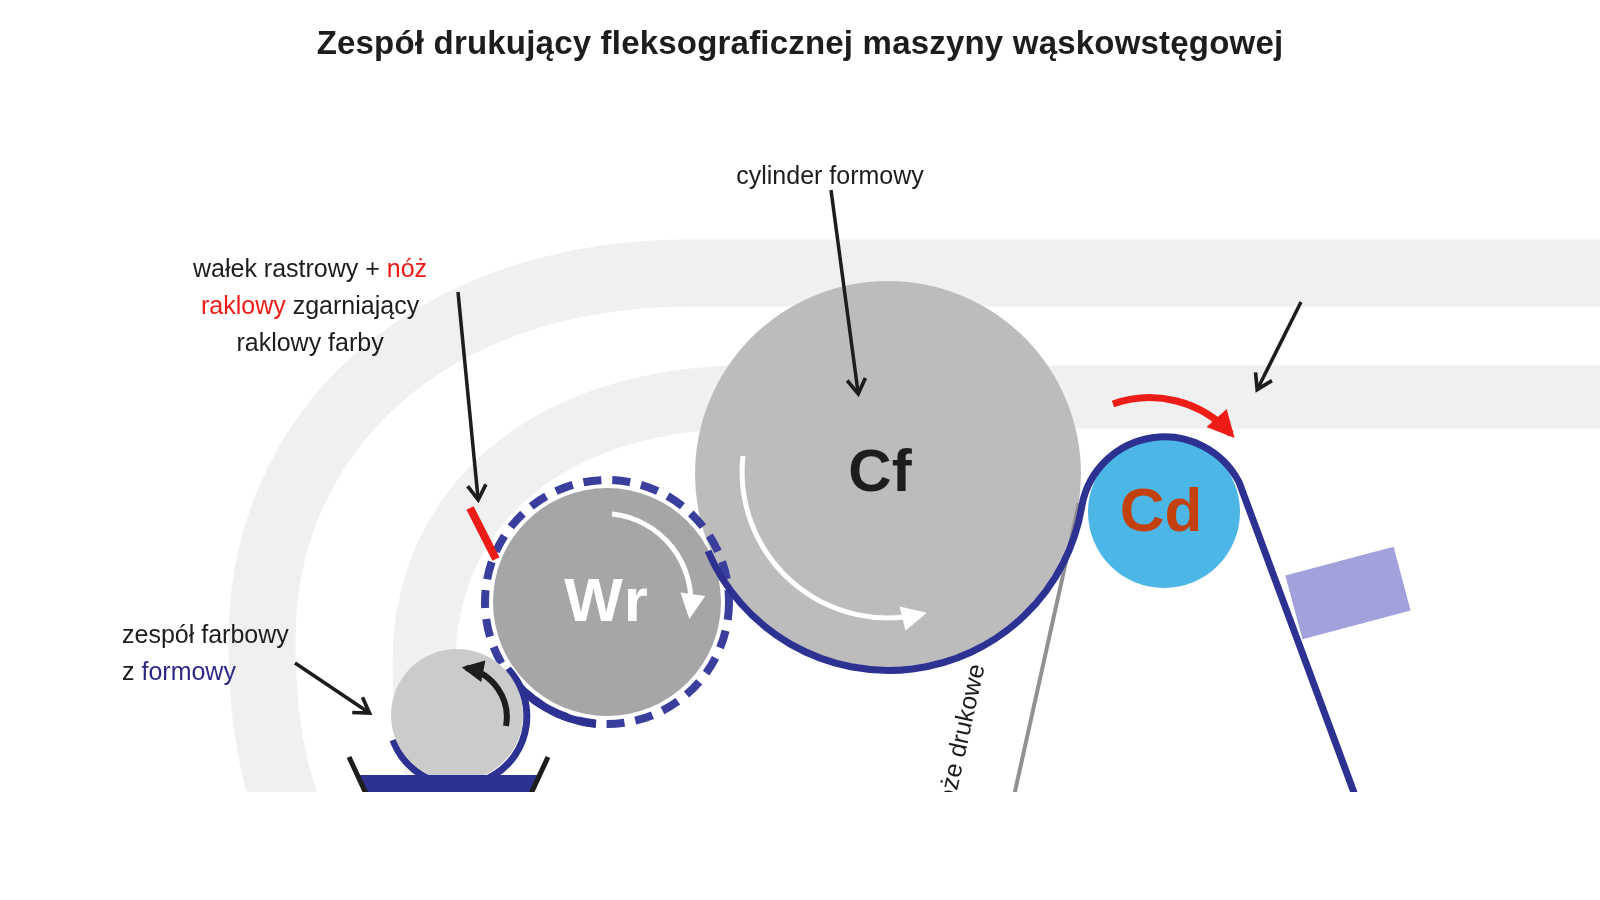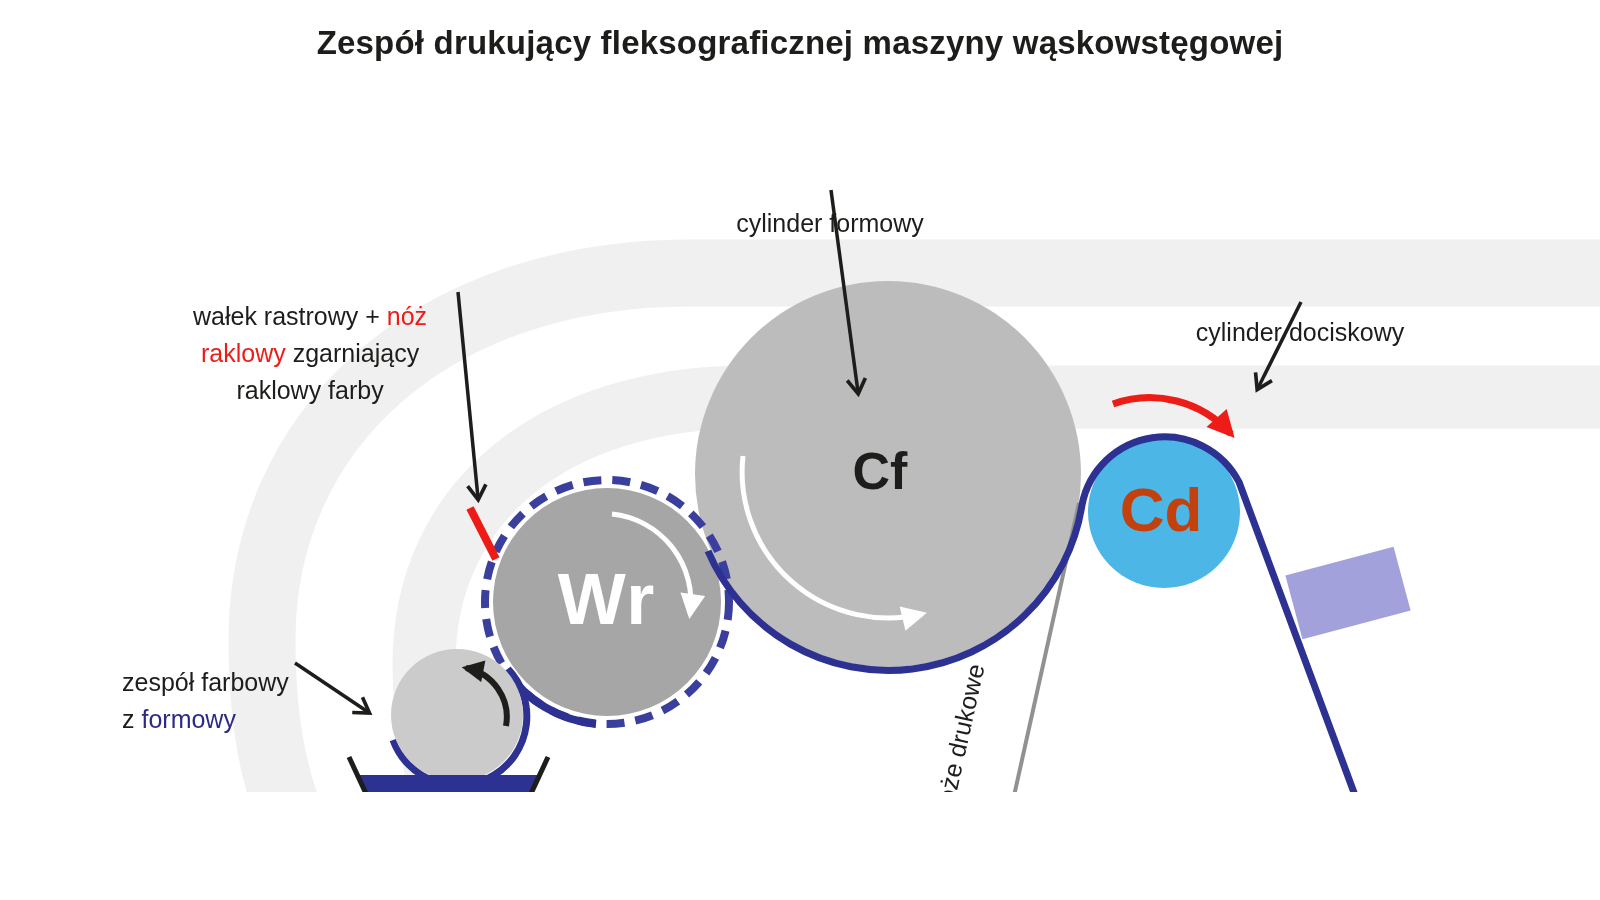--- a/index.html
+++ b/index.html
@@ -6,27 +6,27 @@
   .stage{
     position:relative;width:1600px;height:792px;overflow:hidden;
     background:#ffffff;font-family:"Liberation Sans",sans-serif;color:#1d1d1b;
   }
   .stage svg{position:absolute;left:0;top:0;}
   .abs{position:absolute;}
   .title{
     left:0;right:0;top:24px;text-align:center;
     font-size:33px;font-weight:bold;letter-spacing:.2px;
   }
-  .lbl{font-size:25px;line-height:37px;white-space:nowrap;margin-top:48px;}
+  .lbl{font-size:25px;line-height:37px;white-space:nowrap;}
   .lbl-center{transform:translateX(-50%);}
   .red-t{color:#ed1c16;}
   .blue-t{color:#2d2a86;}
   .letter{font-weight:bold;transform:translate(-50%,-52%);white-space:nowrap;}
-  .letter-cf{font-size:52px;color:#1d1d1b;}
-  .letter-wr{font-size:72px;color:#ffffff;letter-spacing:2px;}
+  .letter-cf{font-size:60px;color:#1d1d1b;}
+  .letter-wr{font-size:62px;color:#ffffff;letter-spacing:2px;}
   .letter-cd{font-size:62px;color:#c2410c;}
   .substrate{
     font-size:25px;white-space:nowrap;height:32px;line-height:32px;
     transform-origin:0 100%;transform:rotate(-77.5deg);
   }
 </style>
 </head>
 <body>
 
 <div class="stage">
@@ -79,21 +79,20 @@
     <line x1="831" y1="190" x2="858" y2="392" stroke-width="3.5" marker-end="url(#mk-label)" stroke="#1d1d1b"></line>
     <line x1="1301" y1="302" x2="1258" y2="388" stroke-width="3.5" marker-end="url(#mk-label)" stroke="#1d1d1b"></line>
     <line x1="458" y1="292" x2="478" y2="498" stroke-width="3.5" marker-end="url(#mk-label)" stroke="#1d1d1b"></line>
     <line x1="295" y1="663" x2="368" y2="712" stroke-width="3.5" marker-end="url(#mk-label)" stroke="#1d1d1b"></line>
   </svg>
 
   <div class="abs title">Zespół drukujący fleksograficznej maszyny wąskowstęgowej</div>
 
   <div class="abs lbl lbl-center" style="left:830px;top:157px;">cylinder formowy</div>
 
-  <div class="abs lbl lbl-center" style="left:1300px;top:266px;">cylinder dociskowy</div>
 
   <div class="abs lbl" style="left:193px;top:250px;text-align:center;">
     <div><span>wałek rastrowy + </span><span class="red-t">nóż</span></div>
     <div><span class="red-t">raklowy</span><span> zgarniający</span></div>
     <div>raklowy farby</div>
   </div>
 
   <div class="abs lbl" style="left:122px;top:616px;">
     <div>zespół farbowy</div>
     <div><span>z </span><span class="blue-t">formowy</span></div>

